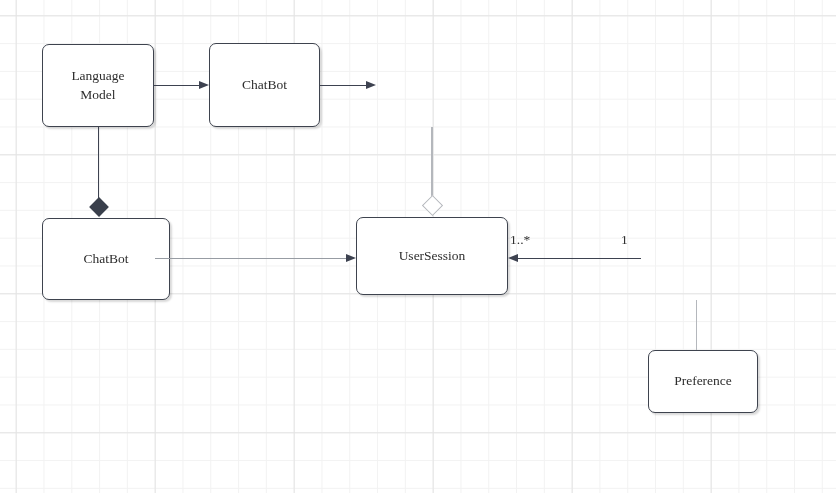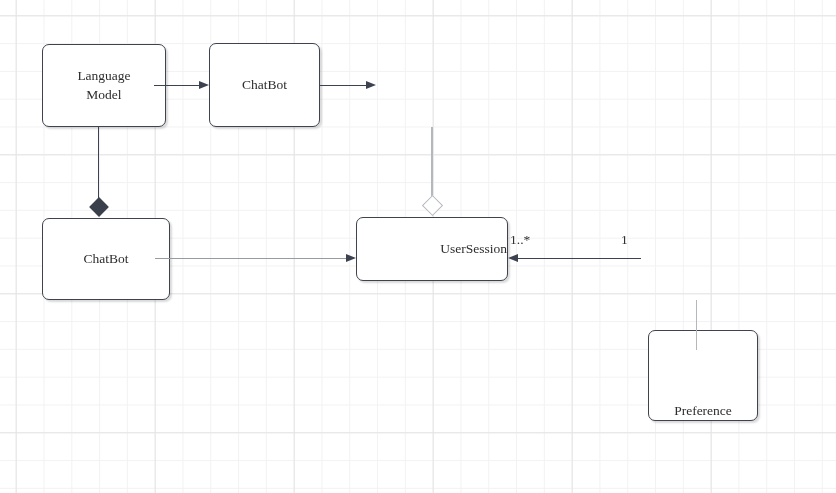--- a/index.html
+++ b/index.html
@@ -77,40 +77,40 @@
     color: #2f2f2f;
     line-height: 1;
     white-space: nowrap;
   }
 </style>
 </head>
 <body>
 
 <div class="canvas">
 
-  <div class="uml-box" style="left:42px; top:44px; width:124px; height:83px;">
+  <div class="uml-box" style="left:42px; top:44px; width:112px; height:83px;">
     <span class="uml-label">Language
 Model</span>
   </div>
 
   <div class="uml-box" style="left:209px; top:43px; width:111px; height:84px;">
     <span class="uml-label">ChatBot</span>
   </div>
 
 
   <div class="uml-box" style="left:42px; top:218px; width:128px; height:82px;">
     <span class="uml-label">ChatBot</span>
   </div>
 
-  <div class="uml-box" style="left:356px; top:217px; width:152px; height:64px;justify-content:flex-end;">
+  <div class="uml-box" style="left:356px; top:217px; width:152px; height:78px;">
     <span class="uml-label">UserSession</span>
   </div>
 
 
-  <div class="uml-box" style="left:648px; top:330px; width:110px; height:91px;align-items:flex-end;">
+  <div class="uml-box" style="left:648px; top:350px; width:110px; height:63px;">
     <span class="uml-label">Preference</span>
   </div>
 
   <div class="edge-line" style="left:154px; top:84.7px; width:46px; height:1.5px;"></div>
   <div class="arrowhead right" style="left:199px; top:81px;"></div>
 
   <div class="edge-line" style="left:320px; top:84.7px; width:46px; height:1.5px;"></div>
   <div class="arrowhead right" style="left:366px; top:81px;"></div>
 
   <div class="edge-line" style="left:97.5px; top:127px; width:1.5px; height:72px;"></div>

